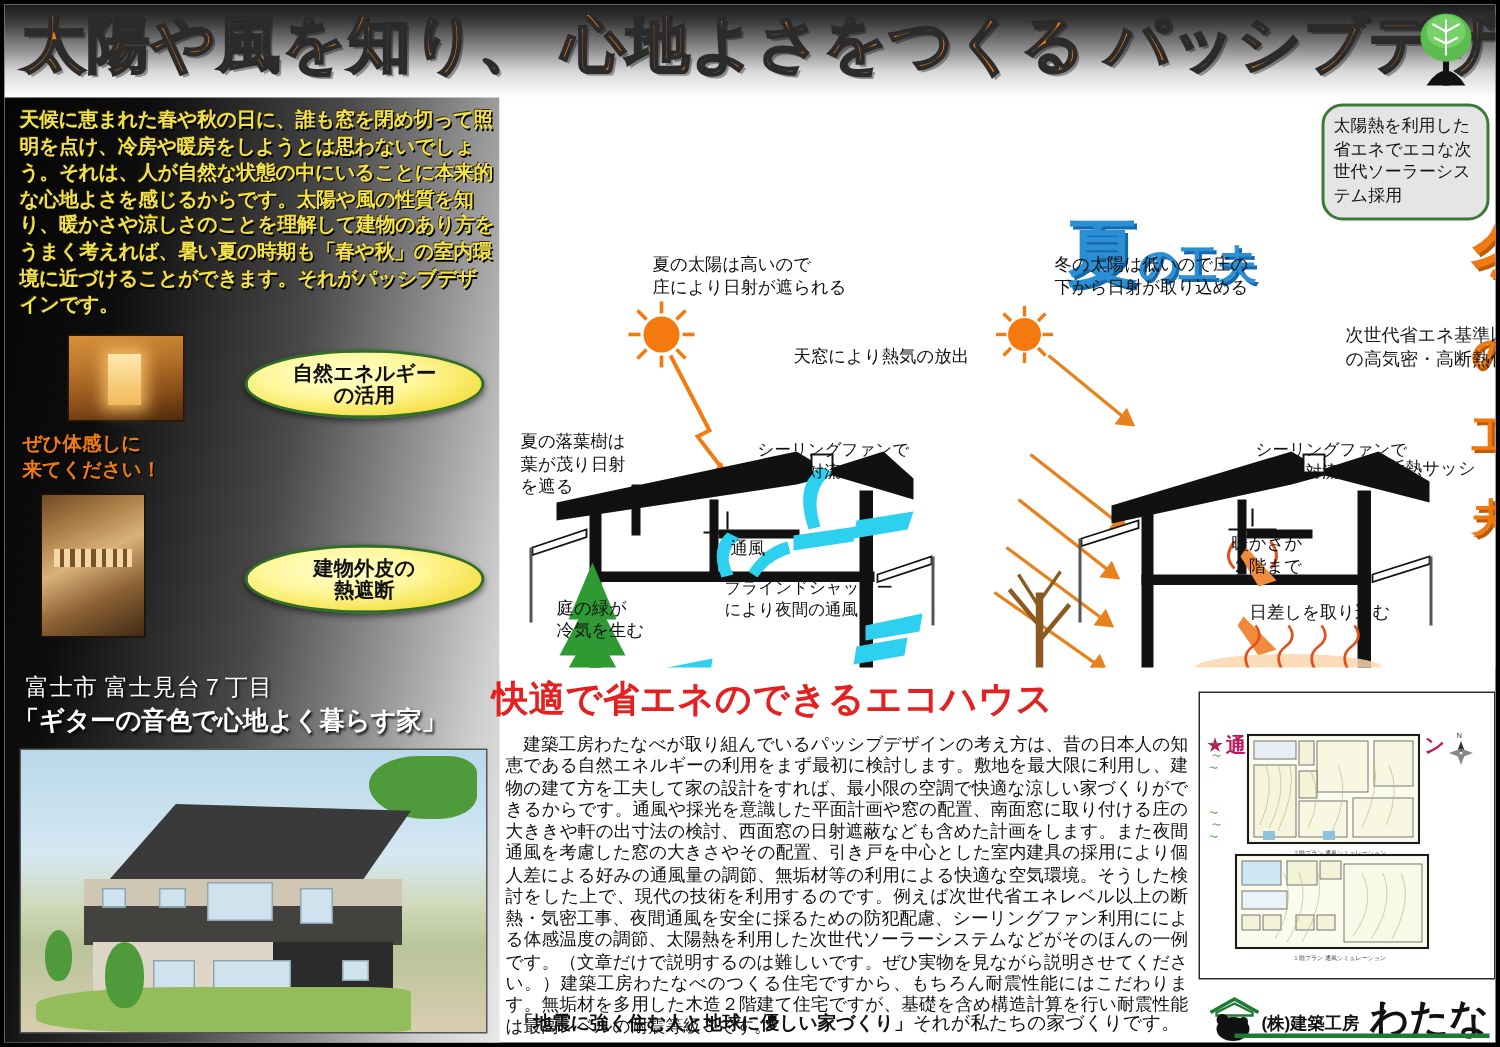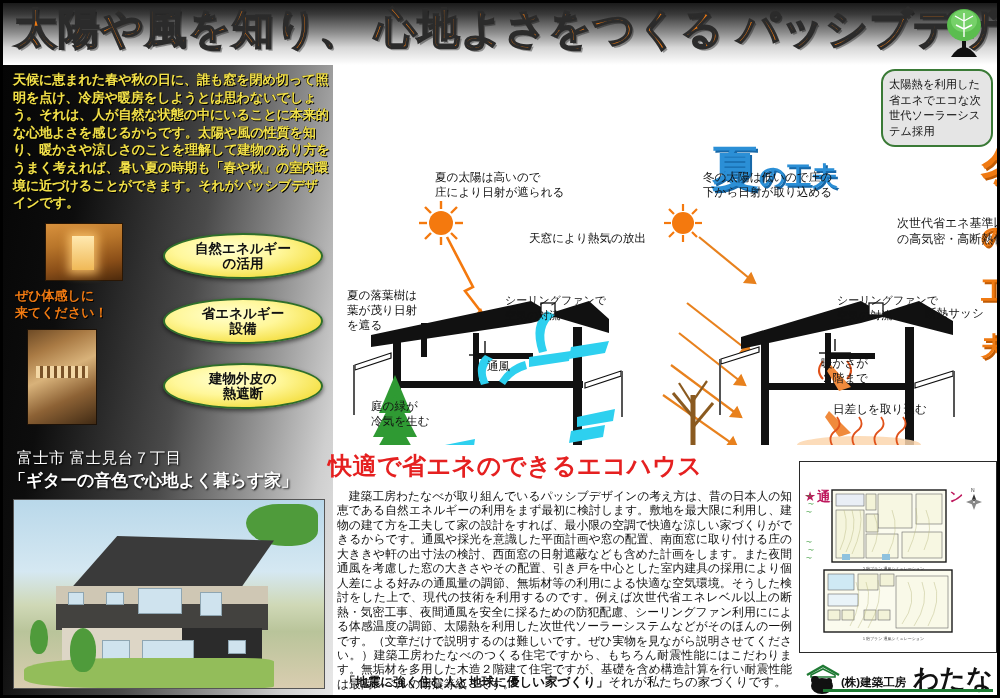--- a/index.html
+++ b/index.html
@@ -213,26 +213,20 @@
 
     <div id="come-text" style="white-space:pre-line;">ぜひ体感しに
 来てください！</div>
 
     <div id="photo-stair"></div>
 
     <div class="pill" id="pill-1">
       <div>
         <div>自然エネルギー</div>
         <div>の活用</div>
-      </div>
-    </div>
-    <div class="pill" id="pill-2">
-      <div>
-        <div>省エネルギー</div>
-        <div>設備</div>
       </div>
     </div>
     <div class="pill" id="pill-3">
       <div>
         <div>建物外皮の</div>
         <div>熱遮断</div>
       </div>
     </div>
 
     <div id="address-line">富士市 富士見台７丁目</div>
@@ -404,20 +398,22 @@
 
     <div class="ann" style="left:102px;top:104px;white-space:pre-line;">夏の太陽は高いので
 庄により日射が遮られる</div>
     <div class="ann" style="left:196px;top:165px;">天窓により熱気の放出</div>
     <div class="ann" style="left:14px;top:222px;white-space:pre-line;">夏の落葉樹は
 葉が茂り日射
 を遮る</div>
     <div class="ann" style="left:172px;top:228px;white-space:pre-line;font-size:11px;">シーリングファンで
 空気の対流</div>
     <div class="ann" style="left:140px;top:293px;padding-left:14px;">通風</div>
+    <div class="ann" style="left:150px;top:320px;white-space:pre-line;font-size:11px;">ブラインドシャッター
+により夜間の通風</div>
     <div class="ann" style="left:38px;top:333px;white-space:pre-line;">庭の緑が
 冷気を生む</div>
 
     <div class="ann" style="left:370px;top:104px;white-space:pre-line;">冬の太陽は低いので庄の
 下から日射が取り込める</div>
     <div class="ann" style="left:504px;top:228px;white-space:pre-line;font-size:11px;">シーリングファンで
 空気の対流</div>
     <div class="ann" style="left:488px;top:290px;white-space:pre-line;">暖かさが
 ２階まで</div>
     <div class="ann" style="left:500px;top:336px;">日差しを取り込む</div>

